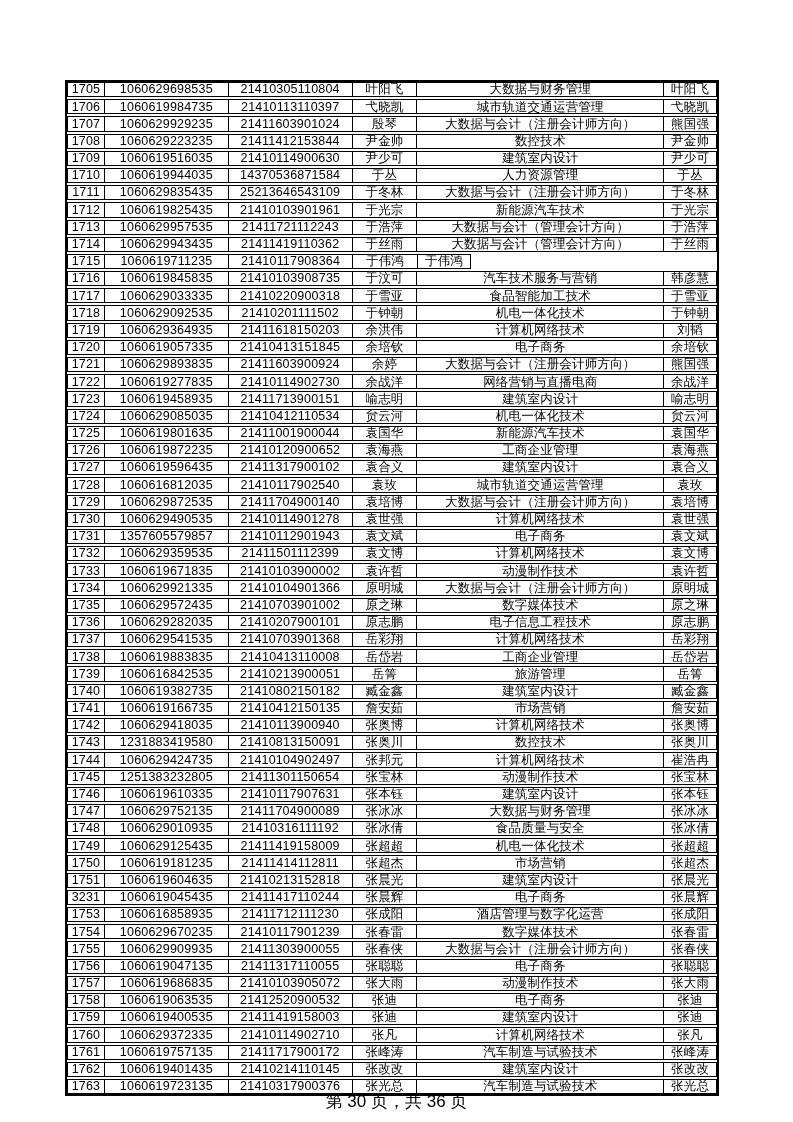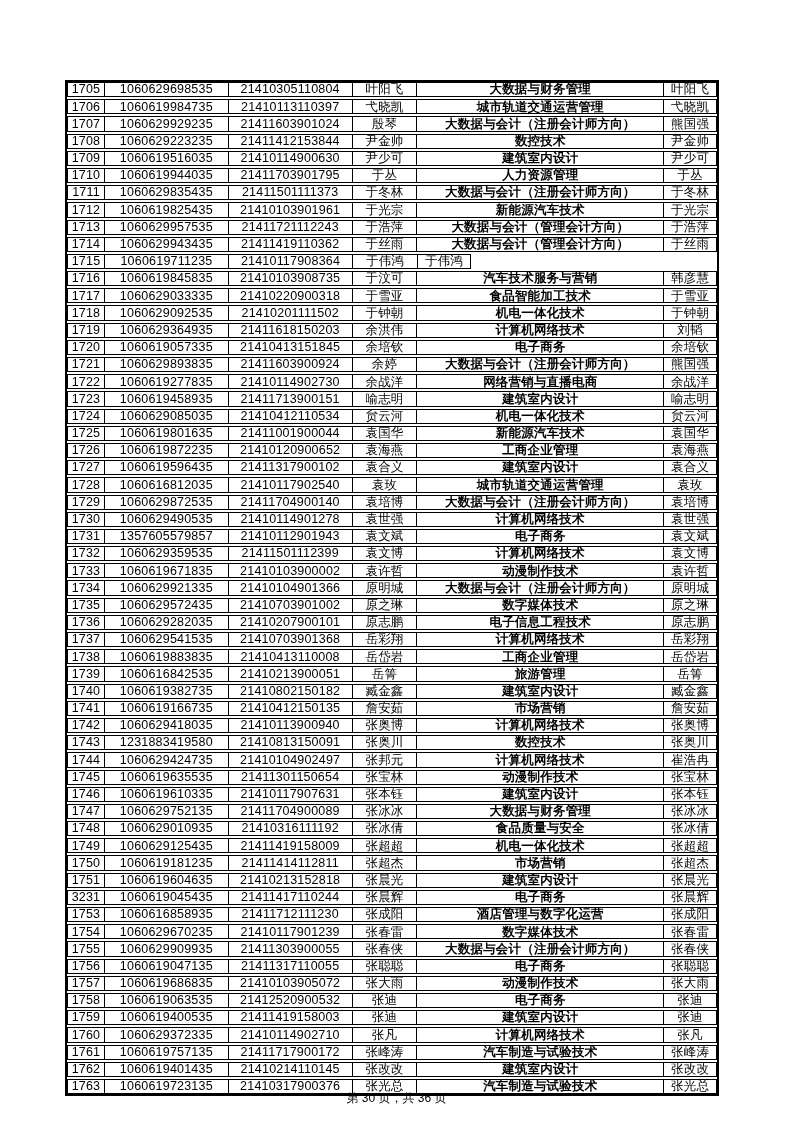--- a/index.html
+++ b/index.html
@@ -43,29 +43,29 @@
     font-size: 12.5px;
     line-height: 1;
     white-space: nowrap;
     overflow: hidden;
     letter-spacing: 0.2px;
   }
   .c0 { width: 37px; }
   .c1 { width: 124px; text-align: right; }
   .c2 { width: 124px; }
   .c3 { width: 65px; }
-  .c4 { width: 247px; font-weight: bold; }
+  .c4 { width: 247px; }
   .c5 { width: 53px; }
   #footer {
     position: absolute;
     left: 0;
     top: 1074px;
     width: 793px;
     text-align: center;
-    font-size: 12px;
+    font-size: 17px;
     color: #000;
   }
 </style>
 </head>
 <body>
 
 <div id="page">
 
   <div id="roster-table">
     <div class="row">
@@ -109,30 +109,30 @@
       <div class="cell c1">1060619516035</div>
       <div class="cell c2">21410114900630</div>
       <div class="cell c3">尹少可</div>
       <div class="cell c4">建筑室内设计</div>
       <div class="cell c5">尹少可</div>
     </div>
 
     <div class="row">
       <div class="cell c0">1710</div>
       <div class="cell c1">1060619944035</div>
-      <div class="cell c2">21411703901795</div>
+      <div class="cell c2">14370536871584</div>
       <div class="cell c3">于丛</div>
       <div class="cell c4">人力资源管理</div>
       <div class="cell c5">于丛</div>
     </div>
 
     <div class="row">
       <div class="cell c0">1711</div>
       <div class="cell c1">1060629835435</div>
-      <div class="cell c2">21411501111373</div>
+      <div class="cell c2">25213646543109</div>
       <div class="cell c3">于冬林</div>
       <div class="cell c4">大数据与会计（注册会计师方向）</div>
       <div class="cell c5">于冬林</div>
     </div>
 
     <div class="row">
       <div class="cell c0">1712</div>
       <div class="cell c1">1060619825435</div>
       <div class="cell c2">21410103901961</div>
       <div class="cell c3">于光宗</div>
@@ -422,21 +422,21 @@
       <div class="cell c0">1744</div>
       <div class="cell c1">1060629424735</div>
       <div class="cell c2">21410104902497</div>
       <div class="cell c3">张邦元</div>
       <div class="cell c4">计算机网络技术</div>
       <div class="cell c5">崔浩冉</div>
     </div>
 
     <div class="row">
       <div class="cell c0">1745</div>
-      <div class="cell c1">1060619635535</div>
+      <div class="cell c1">1251383232805</div>
       <div class="cell c2">21411301150654</div>
       <div class="cell c3">张宝林</div>
       <div class="cell c4">动漫制作技术</div>
       <div class="cell c5">张宝林</div>
     </div>
 
     <div class="row">
       <div class="cell c0">1746</div>
       <div class="cell c1">1060619610335</div>
       <div class="cell c2">21410117907631</div>

